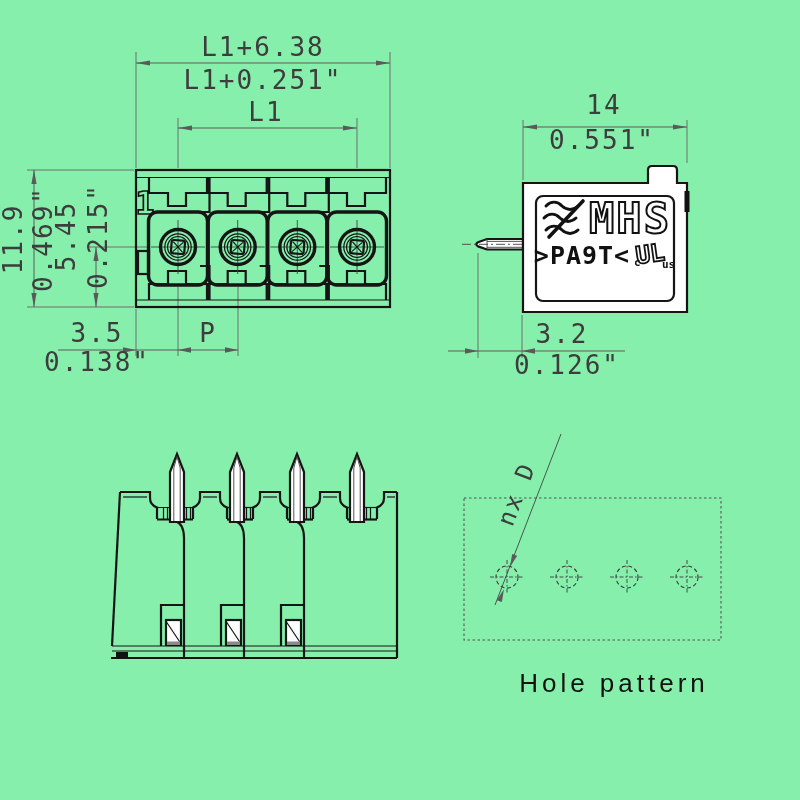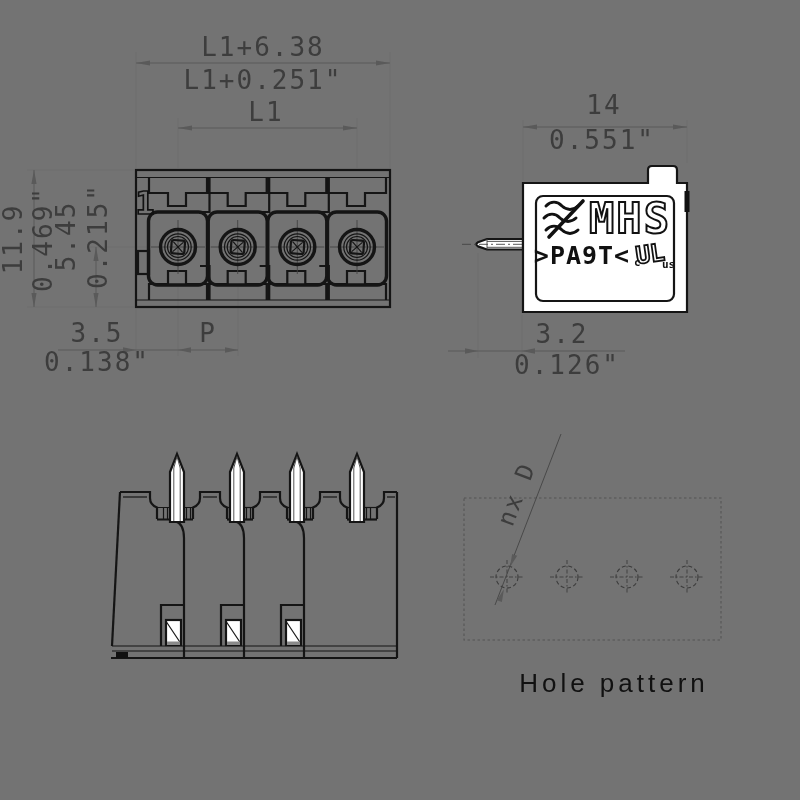--- a/index.html
+++ b/index.html
@@ -1,16 +1,16 @@
 <!DOCTYPE html>
 <html><head>
 <meta charset="utf-8">
 <style>
   html,body{margin:0;padding:0;background:#ffffff;}
-  .stage{width:800px;height:800px;background:#737373;position:relative;overflow:hidden;}
+  .stage{width:800px;height:800px;background:#86efac;position:relative;overflow:hidden;}
   svg{display:block;}
   
   .ln{stroke:#6e6e6e;stroke-width:1;fill:none;}
   .dim{stroke:#5a5a5a;stroke-width:1;fill:none;}
   .g1{stroke:#151515;stroke-width:1.2;fill:none;}
   .g2{stroke:#151515;stroke-width:2.2;fill:none;}
   .g2w{stroke:#151515;stroke-width:2.2;fill:#ffffff;}
   .g3{stroke:#151515;stroke-width:3.4;fill:none;}
   .gthin{stroke:#444;stroke-width:0.9;fill:none;}
   .dash{stroke:#3c3c3c;stroke-width:1.1;fill:none;stroke-dasharray:4 2.6;}

